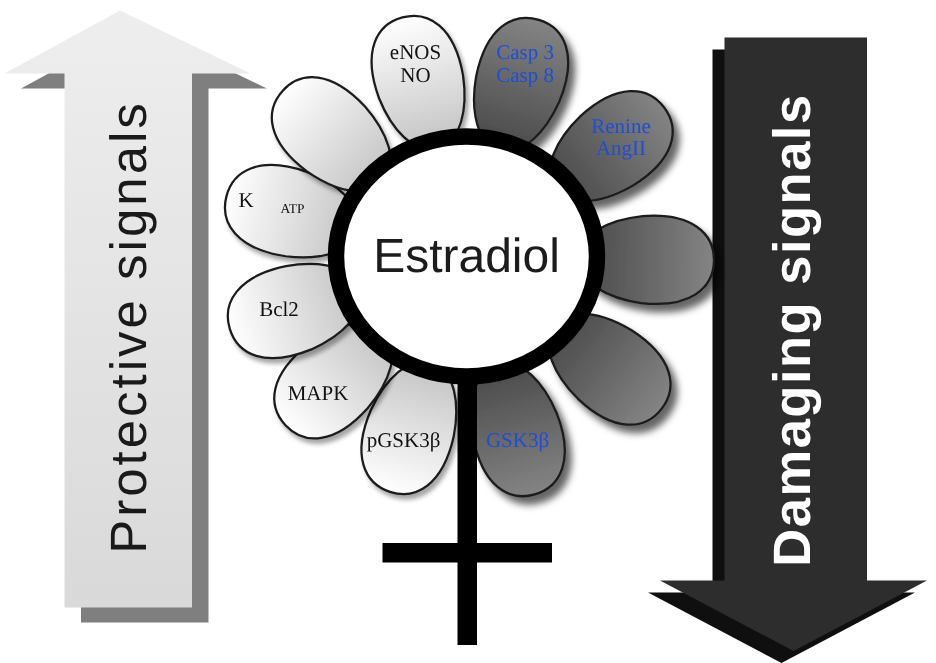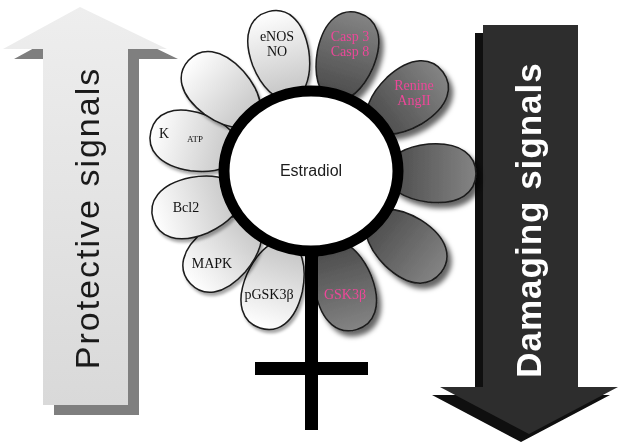--- a/index.html
+++ b/index.html
@@ -9,28 +9,28 @@
   }
   .stage svg { position:absolute; left:0; top:0; }
 
   
   .plabel {
     position:absolute; transform:translate(-50%,-50%);
     font-family:"Liberation Serif", serif;
     font-size:14px; line-height:14.5px; text-align:center; white-space:nowrap;
   }
   .plabel.light { color:#111111; }
-  .plabel.dark  { color:#ec4899; }
+  .plabel.dark  { color:#1d4ed8; }
   .katp-sub { font-size:9px;margin-left:18px; }
 
   
   .center-label {
     position:absolute; transform:translate(-50%,-50%);
     font-family:"Liberation Sans", sans-serif;
-    font-size:16px; color:#1c1c1c; white-space:nowrap;
+    font-size:32px; color:#1c1c1c; white-space:nowrap;
   }
 
   
   .arrow-label {
     position:absolute; white-space:nowrap;
     transform:translate(-50%,-50%) rotate(-90deg);
     font-family:"Liberation Sans", sans-serif;
   }
   .arrow-label.protective { font-size:34px; letter-spacing:2px; color:#1a1a1a; font-weight:400; }
   .arrow-label.damaging  { font-size:35px; letter-spacing:1px; color:#ffffff; font-weight:700; }

